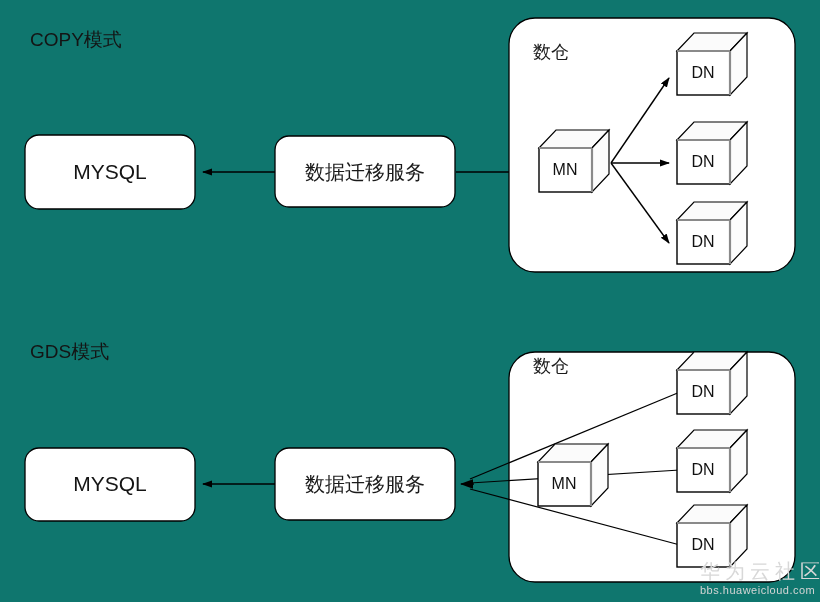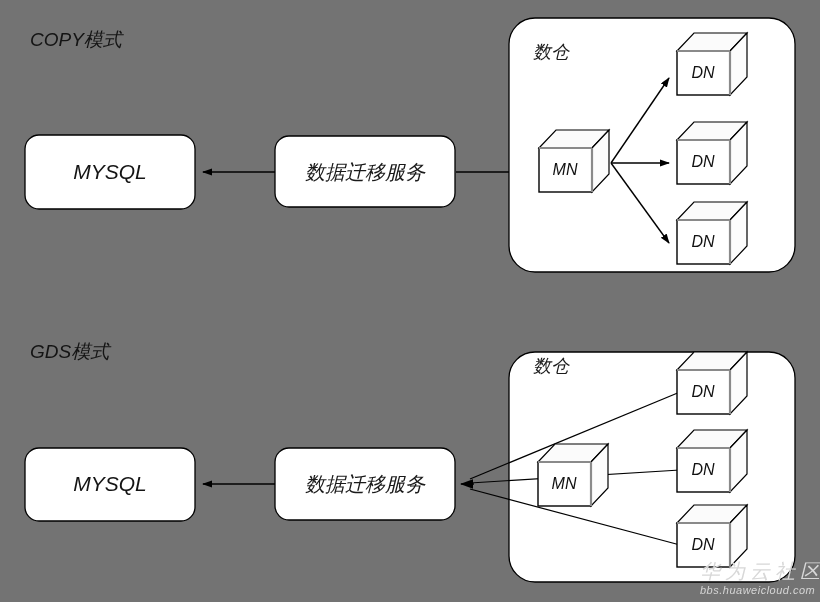--- a/index.html
+++ b/index.html
@@ -7,23 +7,22 @@
     padding: 0;
     background: #ffffff;
   }
   body {
     font-family: "Liberation Sans", "DejaVu Sans", sans-serif;
   }
   #canvas {
     position: relative;
     width: 820px;
     height: 602px;
-    background: #737373;
+    background: #0f766e;
     overflow: hidden;
-    font-style: italic;
   }
   #diagram-svg {
     position: absolute;
     left: 0;
     top: 0;
     width: 820px;
     height: 602px;
   }
   .sect-title {
     font-size: 19px;

